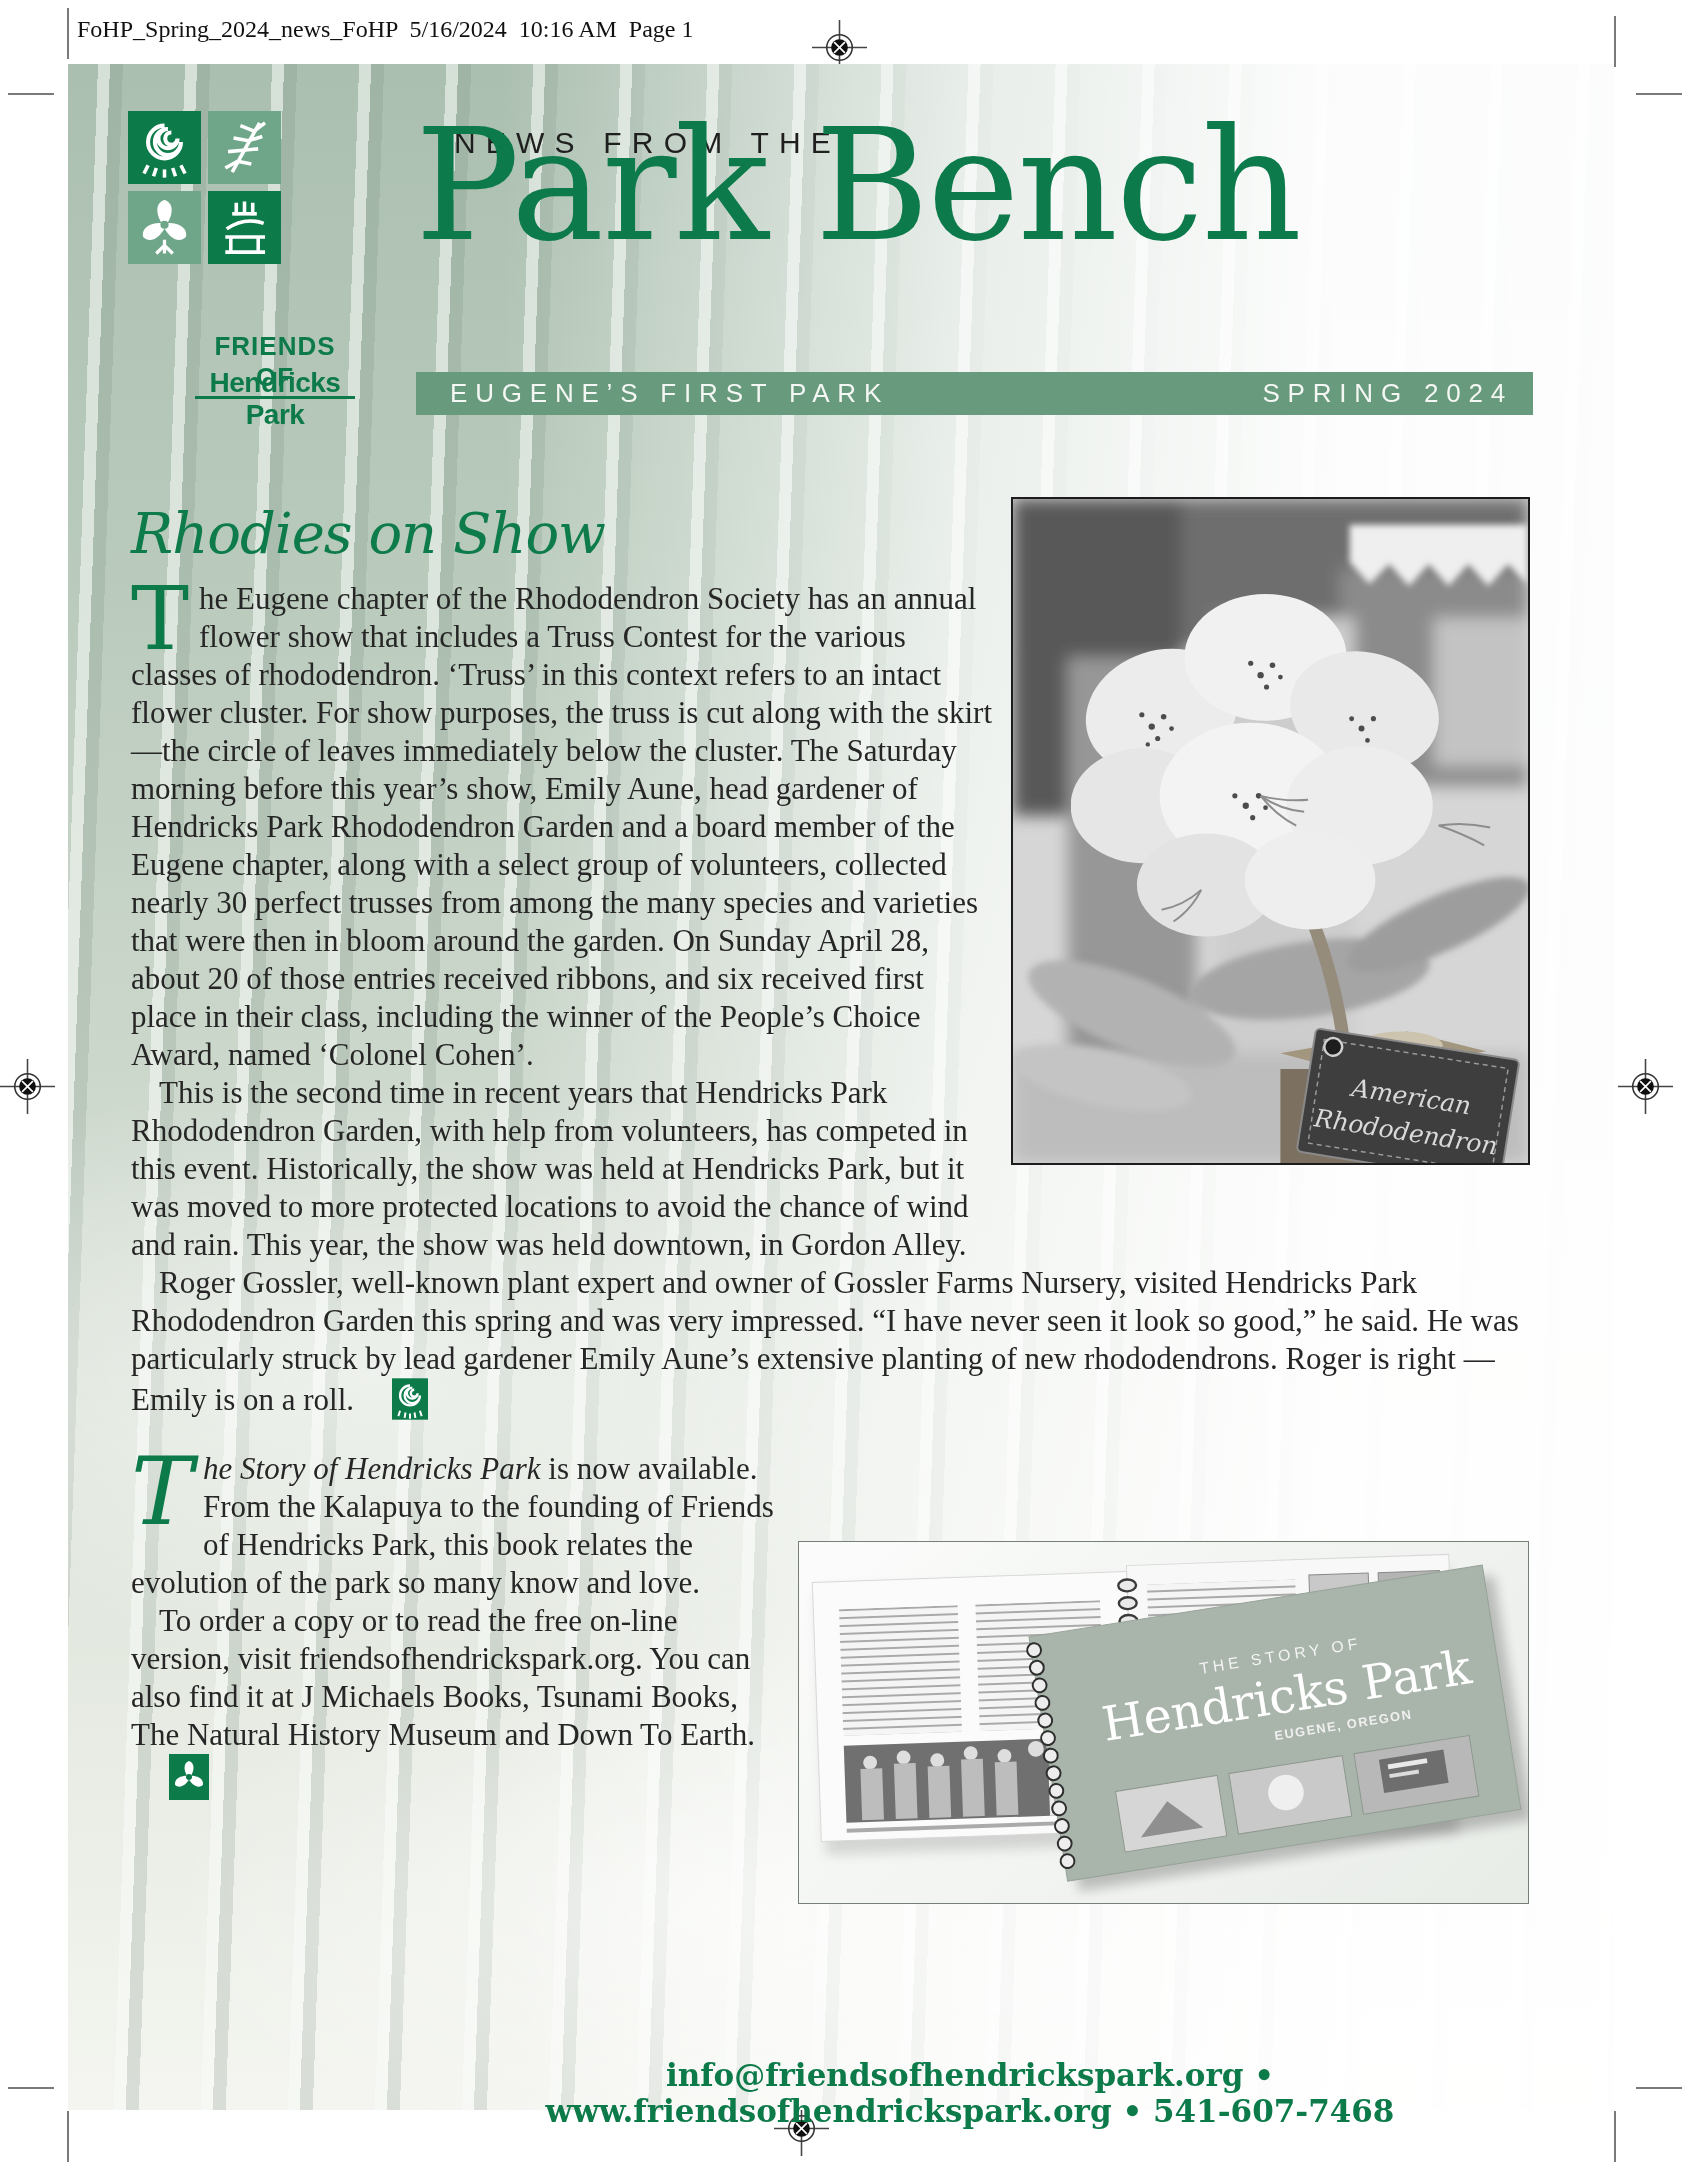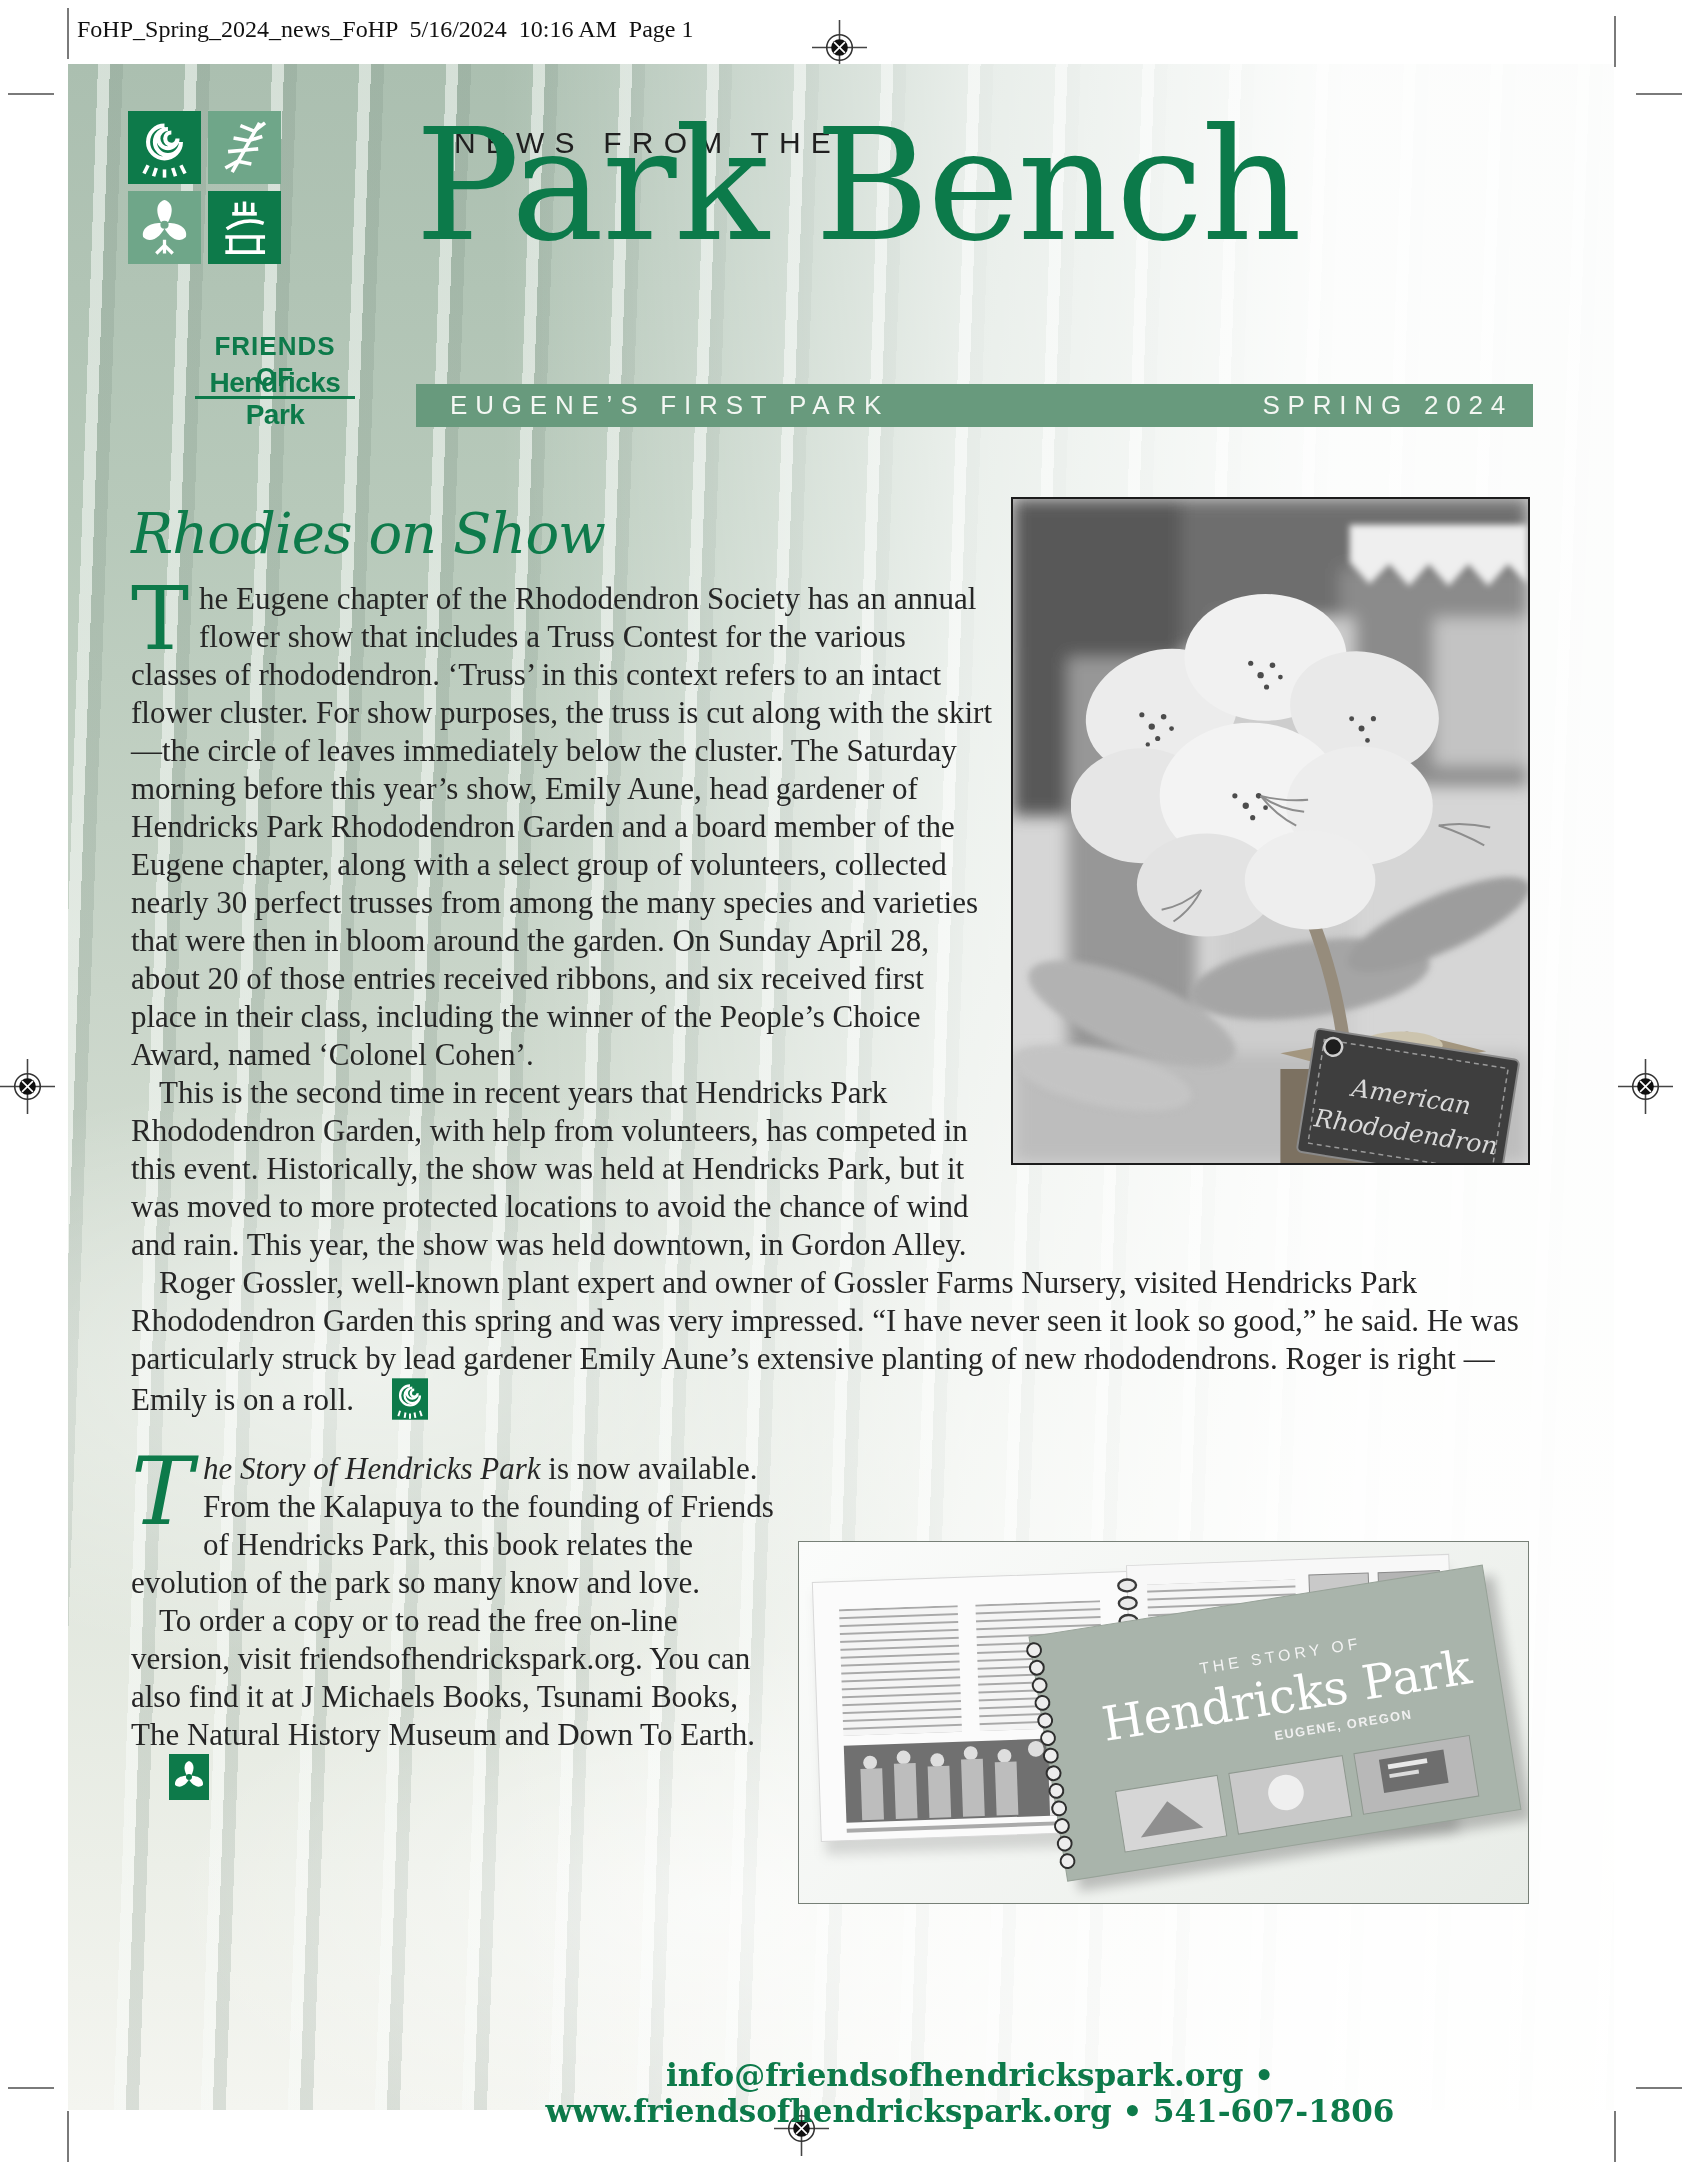--- a/index.html
+++ b/index.html
@@ -166,21 +166,21 @@
                 <path d="M6 41 h29"></path>
               </g>
             </svg>
         </div>
       </div>
       <div class="org1">FRIENDS OF</div>
       <div class="org2">Hendricks Park</div>
 
       <div class="kicker" style="left:386px;top:62px;">NEWS FROM THE</div>
       <div class="big-title" style="left:347px;top:43px;">Park Bench</div>
-      <div class="band" style="left:348px;top:320px;gap:40px;">
+      <div class="band" style="left:348px;top:308px;gap:40px;">
         <span class="left">EUGENE’S FIRST PARK</span>
         <span class="right">SPRING 2024</span>
       </div>
     </div>
 
     <div class="article" style="left:63px;top:393px;margin-top:44px;">
       <h2>Rhodies on Show</h2>
       <div class="body">
         <div class="photo-spacer"></div>
         <p><span class="dropcap">T</span><span>he Eugene chapter of the Rhododendron Society has an annual flower show that includes a Truss Contest for the various classes of rhododendron. ‘Truss’ in this context refers to an intact flower cluster. For show purposes, the truss is cut along with the skirt—the circle of leaves immediately below the cluster. The Saturday morning before this year’s show, Emily Aune, head gardener of Hendricks Park Rhododendron Garden and a board member of the Eugene chapter, along with a select group of volunteers, collected nearly 30 perfect trusses from among the many species and varieties that were then in bloom around the garden. On Sunday April 28, about 20 of those entries received ribbons, and six received first place in their class, including the winner of the People’s Choice Award, named ‘Colonel Cohen’.</span></p>
@@ -391,15 +391,15 @@
             <rect x="330" y="178" width="66" height="34" fill="#6e6e6e"></rect>
             <rect x="338" y="184" width="40" height="5" fill="#e9e9e9"></rect>
               <rect x="338" y="194" width="30" height="4" fill="#dcdcdc"></rect>
           </g>
         </svg>
       </div>
     </div>
 
   </div>
 
-  <div class="footer">info@friendsofhendrickspark.org • www.friendsofhendrickspark.org • 541-607-1806</div>
+  <div class="footer">info@friendsofhendrickspark.org • www.friendsofhendrickspark.org • 541-607-7468</div>
 </div>
 
 
 </body></html>

